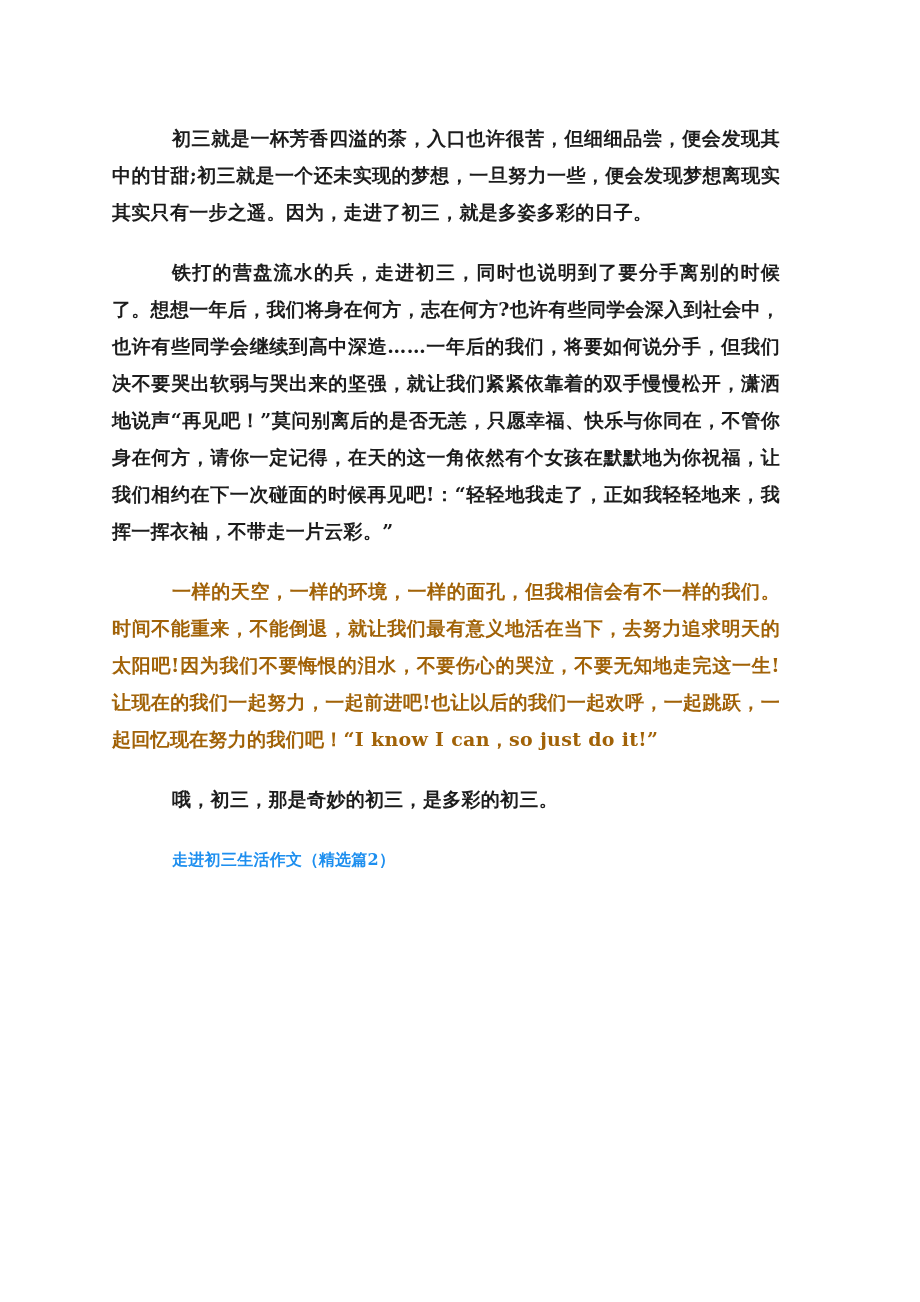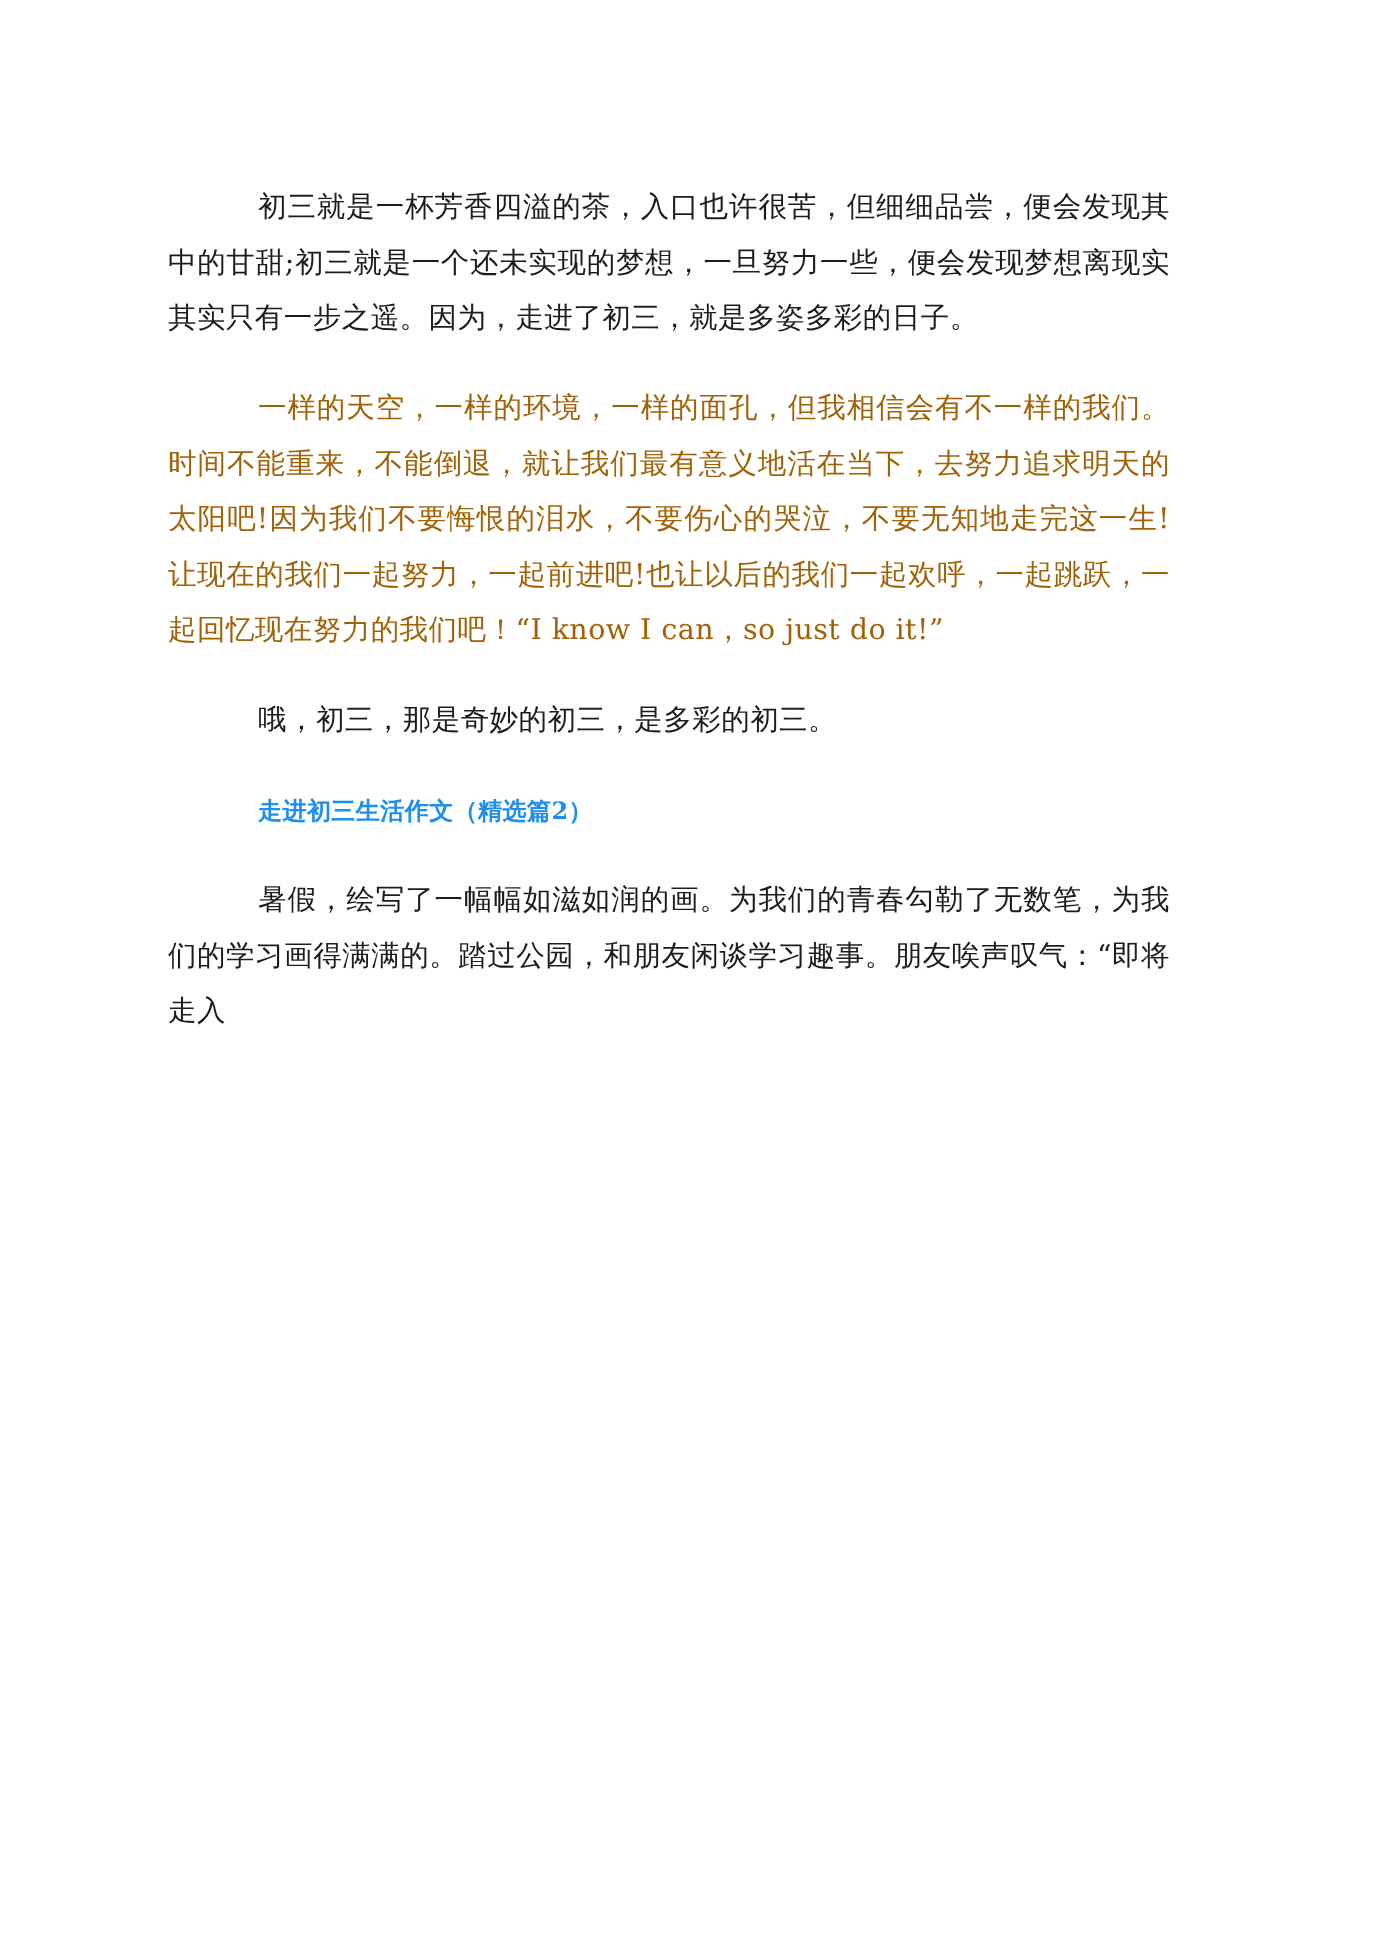--- a/index.html
+++ b/index.html
@@ -23,37 +23,38 @@
   }
   .para {
     margin: 0 0 23px 0;
     font-size: 19px;
     line-height: 37px;
     color: #1c1c1c;
     text-align: justify;
     text-indent: 60px;
     letter-spacing: 0.3px;
     word-break: break-all;
+    font-weight: bold;
   }
   .para:last-child {
     margin-bottom: 0;
   }
   .heading {
     margin: 0 0 23px 0;
     font-size: 16px;
     line-height: 37px;
     font-weight: bold;
     text-indent: 60px;
     letter-spacing: 0.3px;
   }
 </style>
 </head>
 <body>
 
 <div class="page" style="background: rgb(255, 255, 255);">
   <div class="content">
     <p class="para" style="color: rgb(28, 28, 28);">初三就是一杯芳香四溢的茶，入口也许很苦，但细细品尝，便会发现其中的甘甜;初三就是一个还未实现的梦想，一旦努力一些，便会发现梦想离现实其实只有一步之遥。因为，走进了初三，就是多姿多彩的日子。</p>
+    <p class="para" style="color: rgb(28, 28, 28);">铁打的营盘流水的兵，走进初三，同时也说明到了要分手离别的时候了。想想一年后，我们将身在何方，志在何方?也许有些同学会深入到社会中，也许有些同学会继续到高中深造……一年后的我们，将要如何说分手，但我们决不要哭出软弱与哭出来的坚强，就让我们紧紧依靠着的双手慢慢松开，潇洒地说声“再见吧！”莫问别离后的是否无恙，只愿幸福、快乐与你同在，不管你身在何方，请你一定记得，在天的这一角依然有个女孩在默默地为你祝福，让我们相约在下一次碰面的时候再见吧!：“轻轻地我走了，正如我轻轻地来，我挥一挥衣袖，不带走一片云彩。”</p>
     <p class="para" style="color: #a16207;">一样的天空，一样的环境，一样的面孔，但我相信会有不一样的我们。时间不能重来，不能倒退，就让我们最有意义地活在当下，去努力追求明天的太阳吧!因为我们不要悔恨的泪水，不要伤心的哭泣，不要无知地走完这一生!让现在的我们一起努力，一起前进吧!也让以后的我们一起欢呼，一起跳跃，一起回忆现在努力的我们吧！“I know I can，so just do it!”</p>
     <p class="para" style="color: rgb(28, 28, 28);">哦，初三，那是奇妙的初三，是多彩的初三。</p>
     <h2 class="heading" style="color: rgb(30, 143, 239);">走进初三生活作文（精选篇2）</h2>
-    <p class="para" style="color: rgb(28, 28, 28);">暑假，绘写了一幅幅如滋如润的画。为我们的青春勾勒了无数笔，为我们的学习画得满满的。踏过公园，和朋友闲谈学习趣事。朋友唉声叹气：“即将走入</p>
   </div>
 </div>
 
 </body></html>

